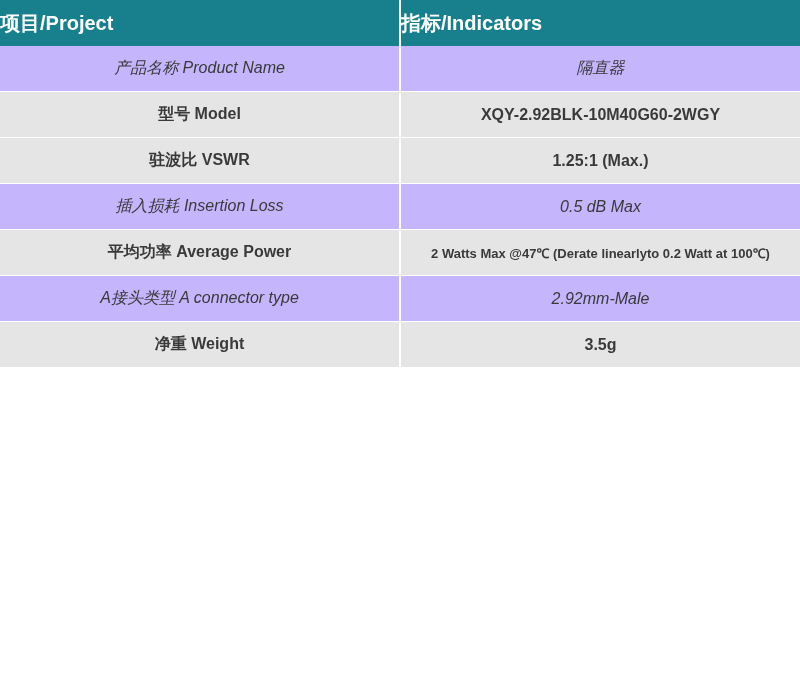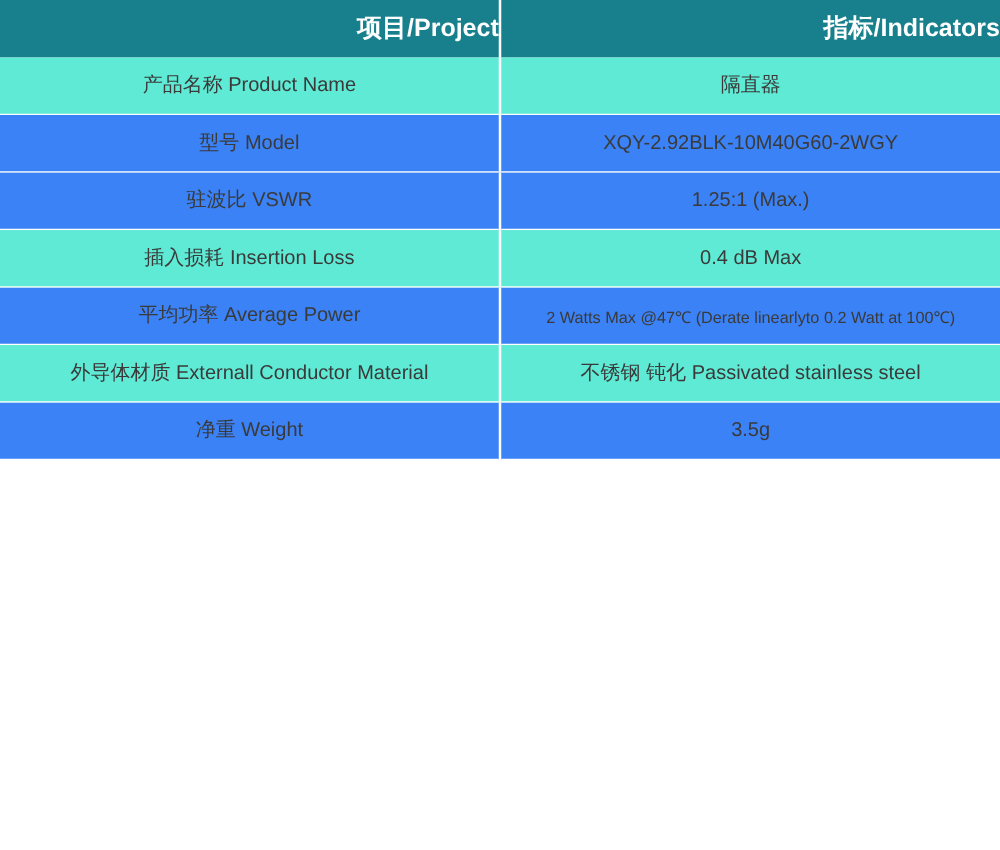--- a/index.html
+++ b/index.html
@@ -23,21 +23,21 @@
   .spec-table col.col-indicator { width: 400px; }
 
   .spec-table thead th {
     background: #18808c;
     color: #ffffff;
     font-size: 20px;
     font-weight: bold;
     height: 46px;
     line-height: 46px;
     padding: 0;
-    text-align: right;
+    text-align: left;
     border-right: 2px solid #ffffff;
   }
   .spec-table thead th:last-child {
     border-right: none;
     margin-left: 27px;
   }
 
   .spec-table tbody td {
     height: 45px;
     padding: 0 8px;
@@ -46,24 +46,26 @@
     font-size: 16px;
     color: #3a3a3a;
     border-right: 2px solid #ffffff;
     border-bottom: 1px solid #ffffff;
   }
   .spec-table tbody td:last-child {
     border-right: none;
     margin-top: 40px;
   }
   .spec-table tbody tr.odd td {
-    background: #5eead4;
+    background: #c4b5fd;
+    font-style: italic;
   }
   .spec-table tbody tr.even td {
-    background: #3b82f6;
+    background: #e5e5e5;
+    font-weight: bold;
   }
   .cell-small {
     font-size: 13px !important;
   }
 </style>
 </head>
 <body>
 
 <table class="spec-table">
   <colgroup>
@@ -84,28 +86,28 @@
       <tr class="even">
         <td>型号 Model</td>
         <td>XQY-2.92BLK-10M40G60-2WGY</td>
       </tr>
       <tr class="even">
         <td>驻波比 VSWR</td>
         <td>1.25:1 (Max.)</td>
       </tr>
       <tr class="odd">
         <td>插入损耗 Insertion Loss</td>
-        <td>0.4 dB Max</td>
+        <td>0.5 dB Max</td>
       </tr>
       <tr class="even">
         <td>平均功率 Average Power</td>
         <td class="cell-small">2 Watts Max @47℃ (Derate linearlyto 0.2 Watt at 100℃)</td>
       </tr>
       <tr class="odd">
-        <td>外导体材质 Externall Conductor Material</td>
-        <td>不锈钢 钝化 Passivated stainless steel</td>
+        <td>A接头类型 A connector type</td>
+        <td>2.92mm-Male</td>
       </tr>
       <tr class="even">
         <td>净重 Weight</td>
         <td>3.5g</td>
       </tr>
     </tbody>
 </table>
 
 </body></html>

